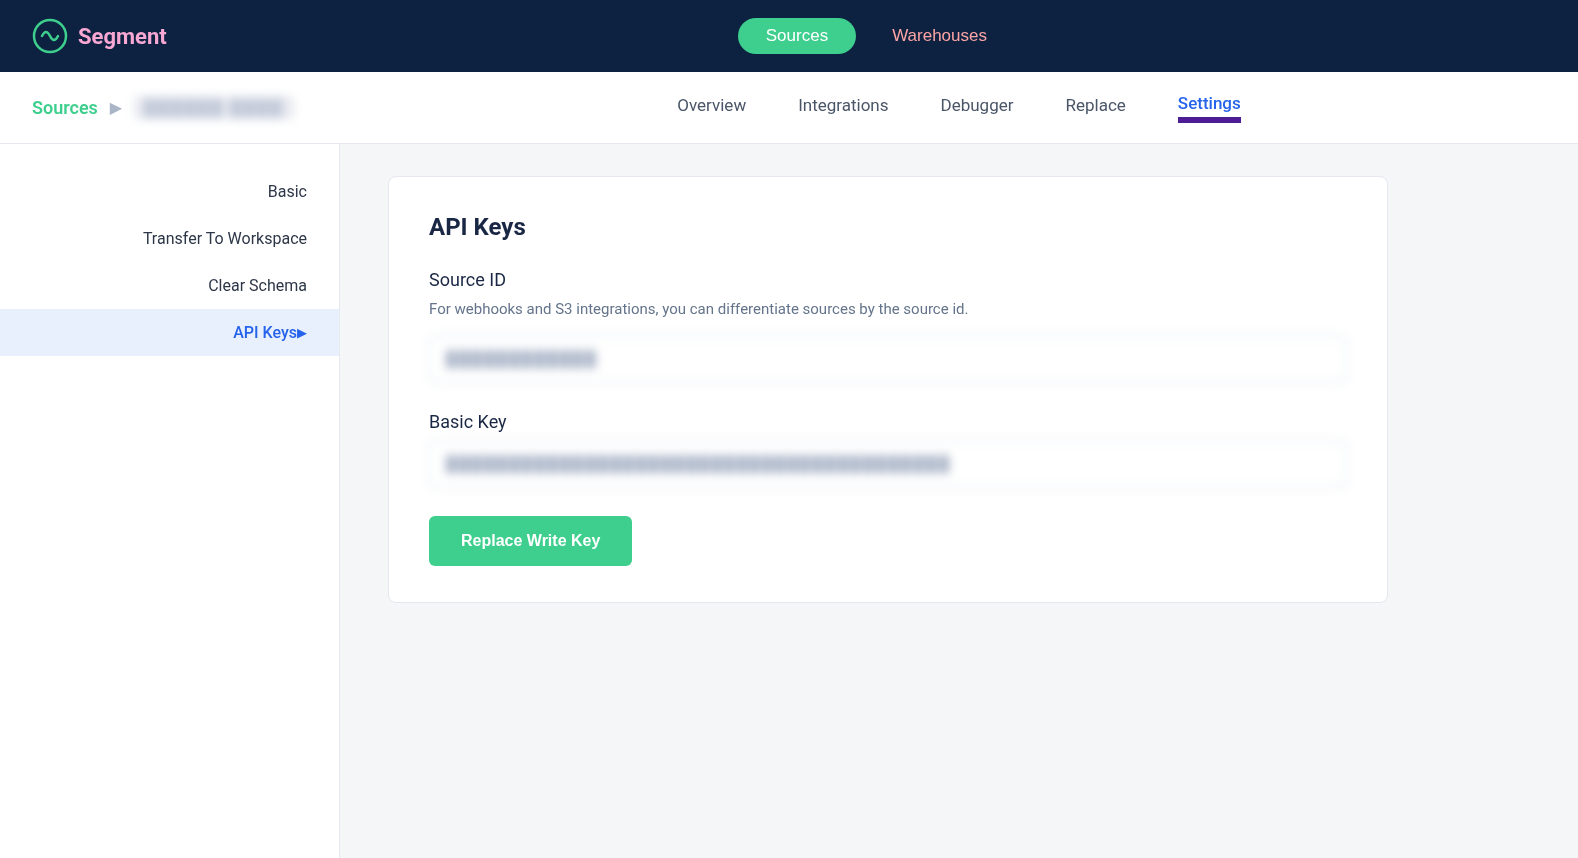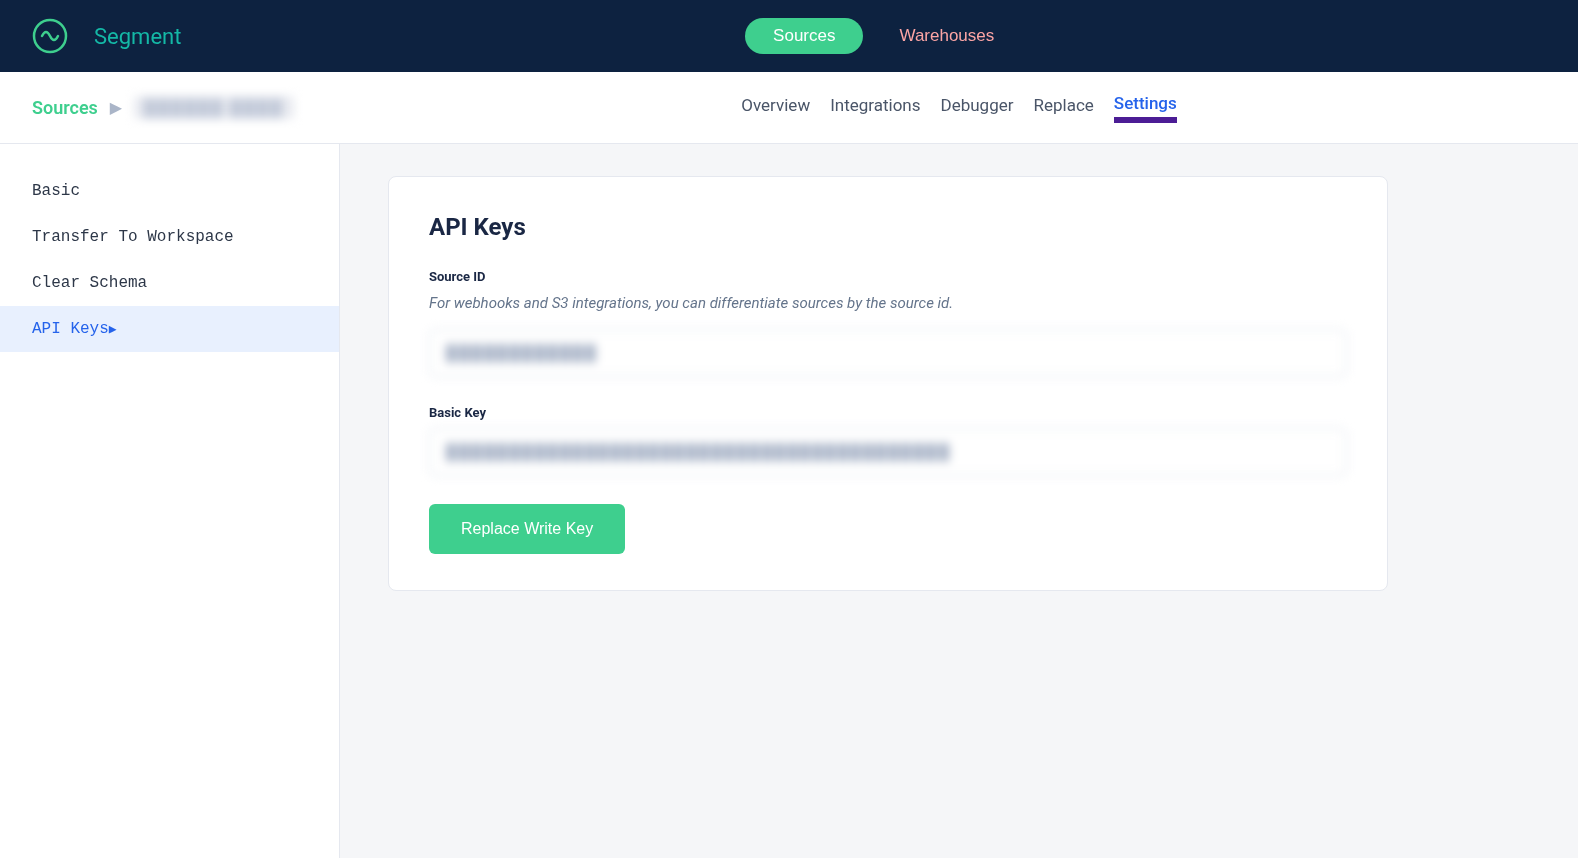--- a/index.html
+++ b/index.html
@@ -10,24 +10,24 @@
       background: #0d2240;
       height: 72px;
       display: flex;
       align-items: center;
       padding: 0 32px;
       gap: 40px;
     }
     .logo {
       display: flex;
       align-items: center;
-      gap: 26px;
-      color: #14b8a6;
+      gap: 10px;
+      color: #f9a8d4;
       font-size: 22px;
-      font-weight: 400;
+      font-weight: 700;
       text-decoration: none;
     }
     .logo-icon {
       width: 36px;
       height: 36px;
     }
     .nav-center {
       flex: 1;
       display: flex;
       justify-content: center;
@@ -87,21 +87,21 @@
       padding: 2px 10px;
       letter-spacing: 2px;
       filter: blur(5px);
       user-select: none;
     }
     .tab-nav {
       flex: 1;
       display: flex;
       justify-content: center;
       align-items: center;
-      gap: 20px;
+      gap: 52px;
     }
     .tab-item {
       font-size: 17px;
       color: #4a5568;
       cursor: pointer;
       padding-bottom: 4px;
       border-bottom: 2px solid transparent;
       font-weight: 400;
     }
     .tab-item-active {
@@ -120,28 +120,27 @@
     .sidebar {
       width: 340px;
       background: #fff;
       border-right: 1px solid #e5e8ef;
       padding: 24px 0;
       flex-shrink: 0;
     }
     .sidebar-item {
       display: flex;
       align-items: center;
-      justify-content: flex-start;
+      justify-content: flex-end;
       padding: 14px 32px;
       font-size: 16px;
       color: #2d3748;
       cursor: pointer;
       border-radius: 0;
       transition: background 0.15s;
-      font-family: Liberation Mono, monospace;
     }
     .sidebar-item-active {
       background: #e8f0fe;
       color: #2563eb;
       font-weight: 500;
     }
     .sidebar-chevron {
       color: #2563eb;
       font-size: 13px;
     }
@@ -162,32 +161,31 @@
     }
 
     .card-title {
       font-size: 24px;
       font-weight: 700;
       color: #1a2744;
       margin-bottom: 28px;
     }
 
     .section-title {
-      font-size: 13px;
-      font-weight: 700;
+      font-size: 18px;
+      font-weight: 400;
       color: #1a2744;
       margin-bottom: 8px;
     }
 
     .section-desc {
       font-size: 15px;
       color: #64748b;
       margin-bottom: 14px;
       line-height: 1.5;
-      font-style: italic;
     }
 
     .key-field {
       width: 100%;
       border: 1px solid #d1d9e6;
       border-radius: 6px;
       padding: 14px 16px;
       font-size: 15px;
       color: #aab5c8;
       background: #fff;
@@ -200,21 +198,21 @@
       text-overflow: ellipsis;
     }
 
     .replace-btn {
       background: #3ecf8e;
       color: #fff;
       border: none;
       border-radius: 6px;
       padding: 16px 32px;
       font-size: 16px;
-      font-weight: 400;
+      font-weight: 700;
       cursor: pointer;
       transition: background 0.2s;
     }
   </style>
 </head>
 <body>
 
 <nav class="top-nav">
   <a class="logo">
     <svg class="logo-icon" viewBox="0 0 36 36" fill="none" xmlns="http://www.w3.org/2000/svg">

